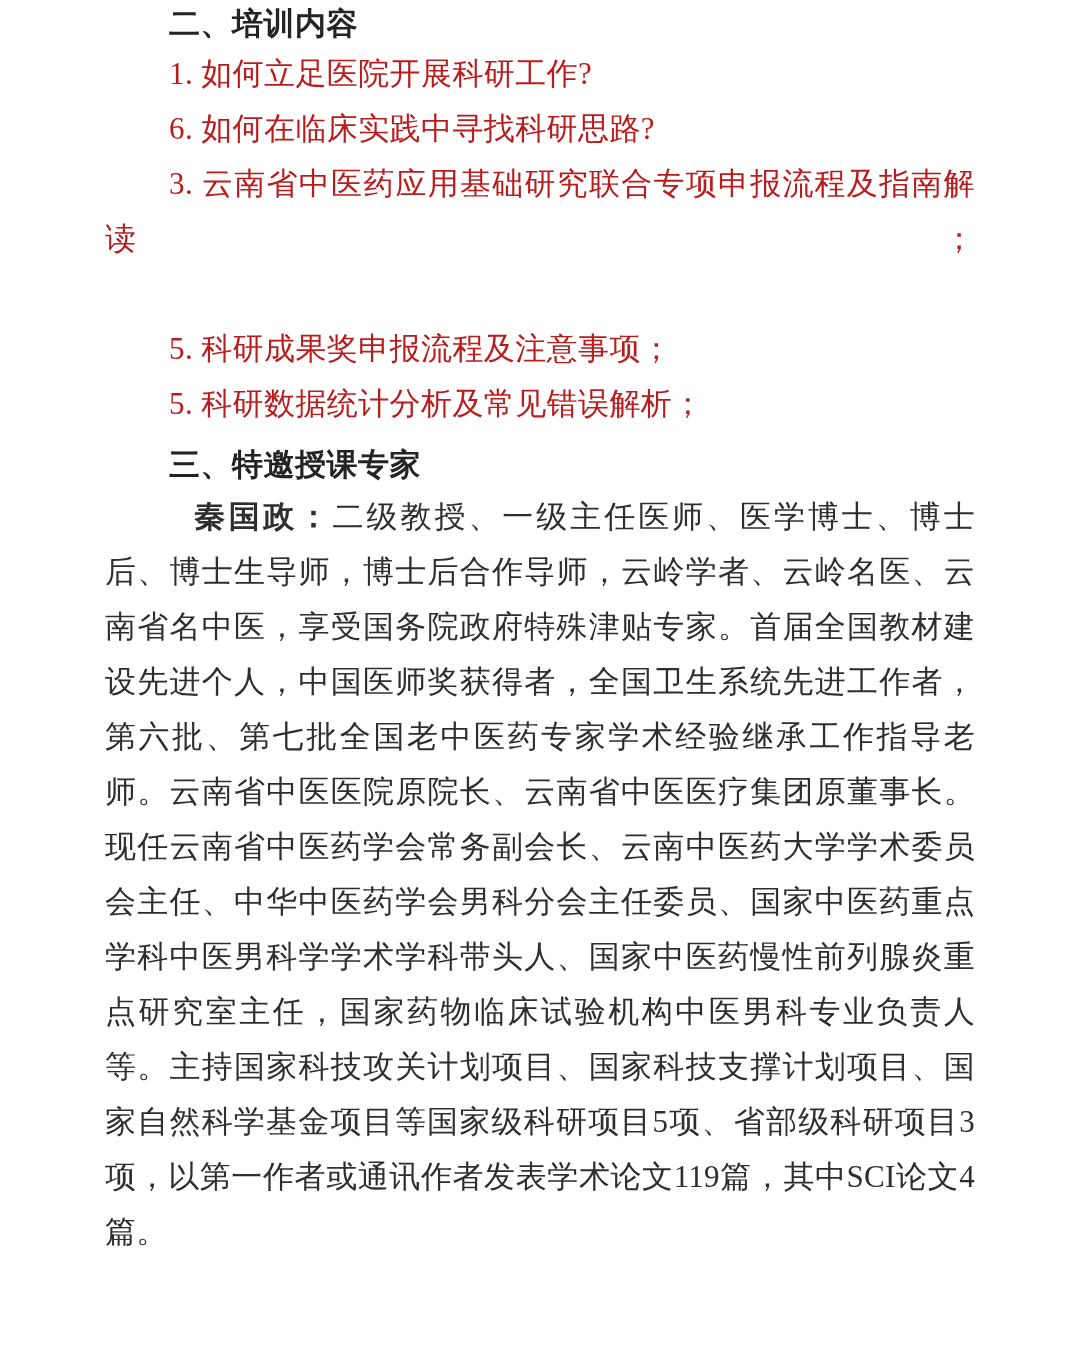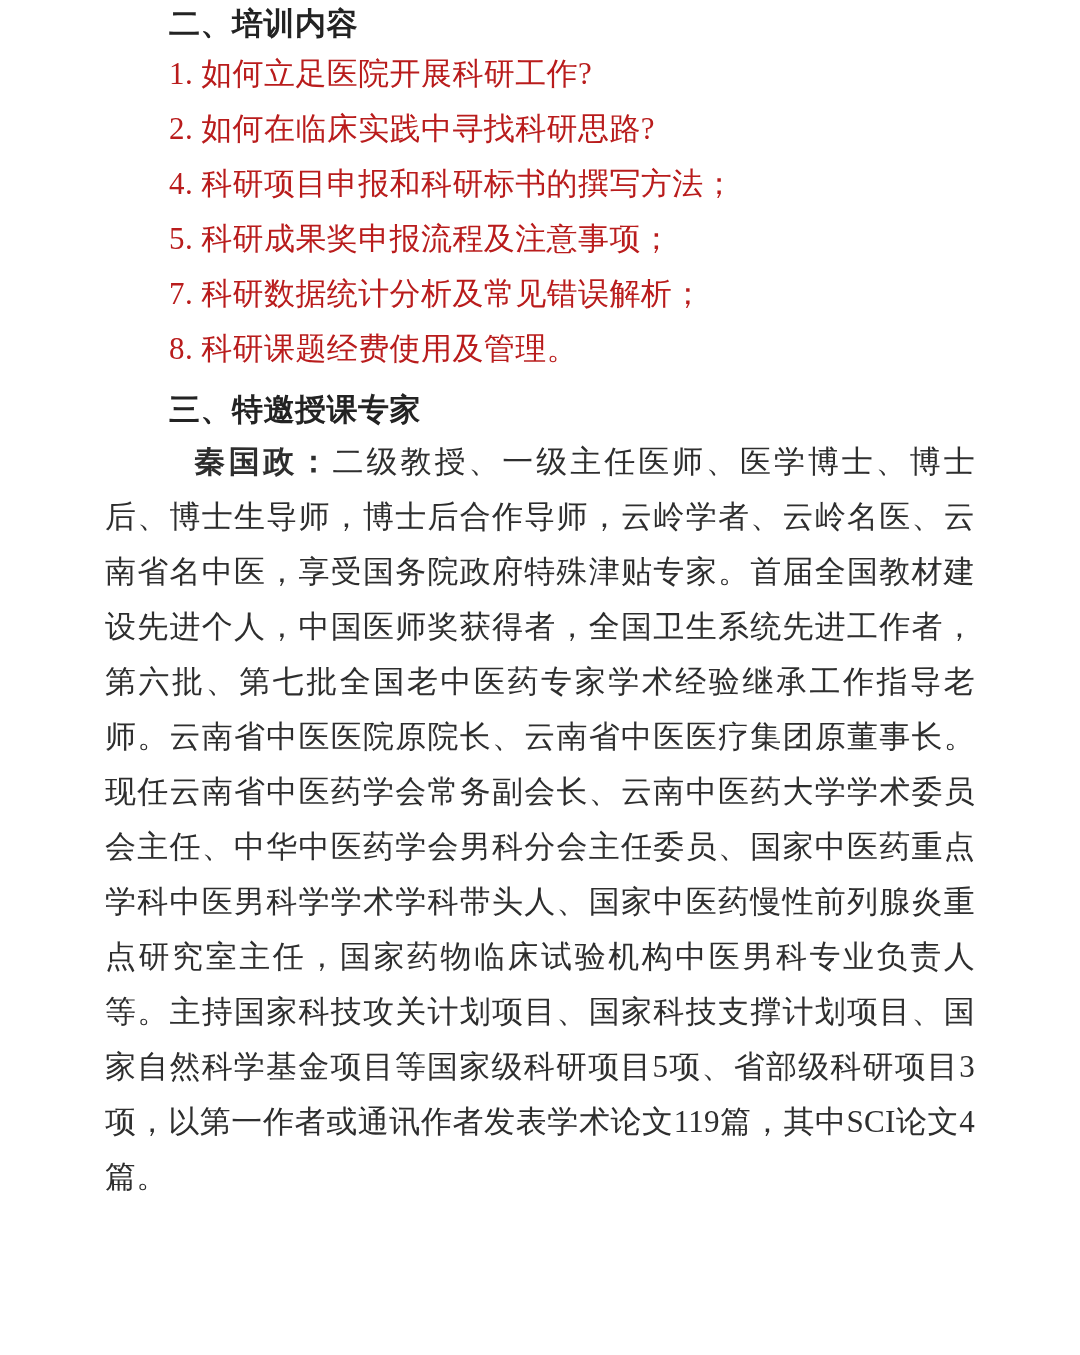--- a/index.html
+++ b/index.html
@@ -95,25 +95,24 @@
 </head>
 <body>
 
 <div class="page">
   <div class="content">
 
     <div class="heading" id="heading-training">二、培训内容</div>
 
     <div class="list">
       <div class="list-item">1. 如何立足医院开展科研工作?</div>
-      <div class="list-item">2. 如何在临床实践中寻找科研思路?</div>
-      <div class="list-item">4. 科研项目申报和科研标书的撰写方法；</div>
+      <div class="list-item">6. 如何在临床实践中寻找科研思路?</div>
+      <div class="list-item wrap">3. 云南省中医药应用基础研究联合专项申报流程及指南解读；</div>
       <div class="list-item">5. 科研成果奖申报流程及注意事项；</div>
-      <div class="list-item">7. 科研数据统计分析及常见错误解析；</div>
-      <div class="list-item">8. 科研课题经费使用及管理。</div>
+      <div class="list-item">5. 科研数据统计分析及常见错误解析；</div>
     </div>
 
     <div class="heading" id="heading-experts">三、特邀授课专家</div>
 
     <p class="bio"><span class="bio-name">秦国政：</span><span>二级教授、一级主任医师、医学博士、博士后、博士生导师，博士后合作导师，云岭学者、云岭名医、云南省名中医，享受国务院政府特殊津贴专家。首届全国教材建设先进个人，中国医师奖获得者，全国卫生系统先进工作者，第六批、第七批全国老中医药专家学术经验继承工作指导老师。云南省中医医院原院长、云南省中医医疗集团原董事长。现任云南省中医药学会常务副会长、云南中医药大学学术委员会主任、中华中医药学会男科分会主任委员、国家中医药重点学科中医男科学学术学科带头人、国家中医药慢性前列腺炎重点研究室主任，国家药物临床试验机构中医男科专业负责人等。主持国家科技攻关计划项目、国家科技支撑计划项目、国家自然科学基金项目等国家级科研项目5项、省部级科研项目3项，以第一作者或通讯作者发表学术论文119篇，其中SCI论文4篇。</span></p>
 
   </div>
 </div>
 
 </body></html>

